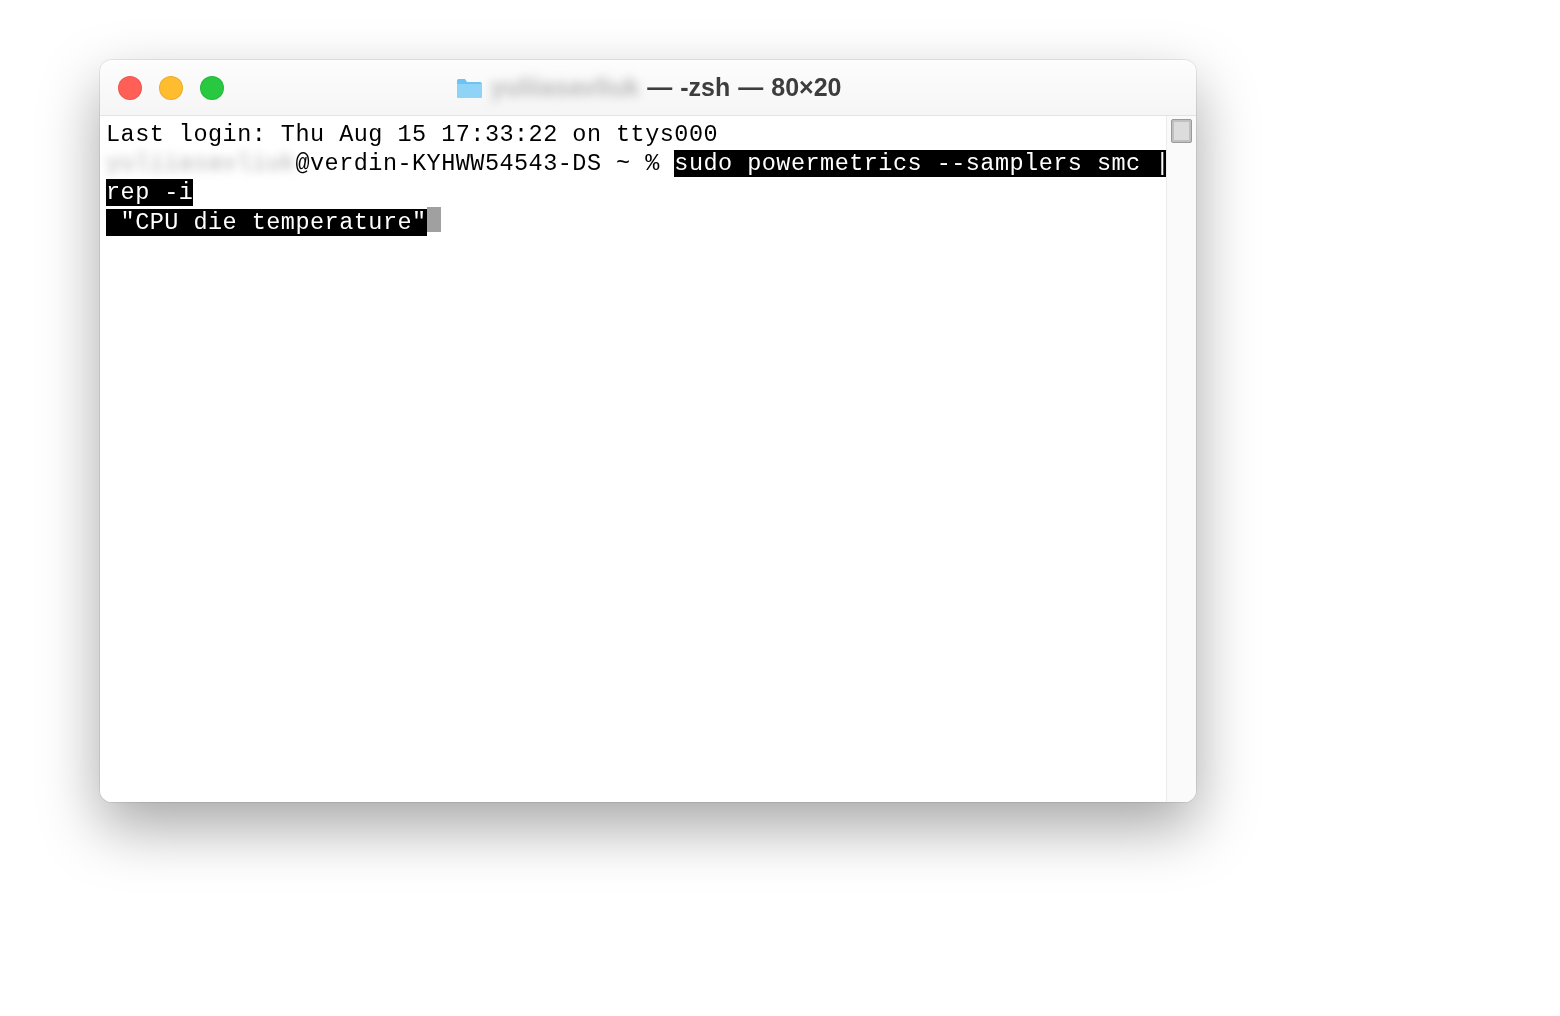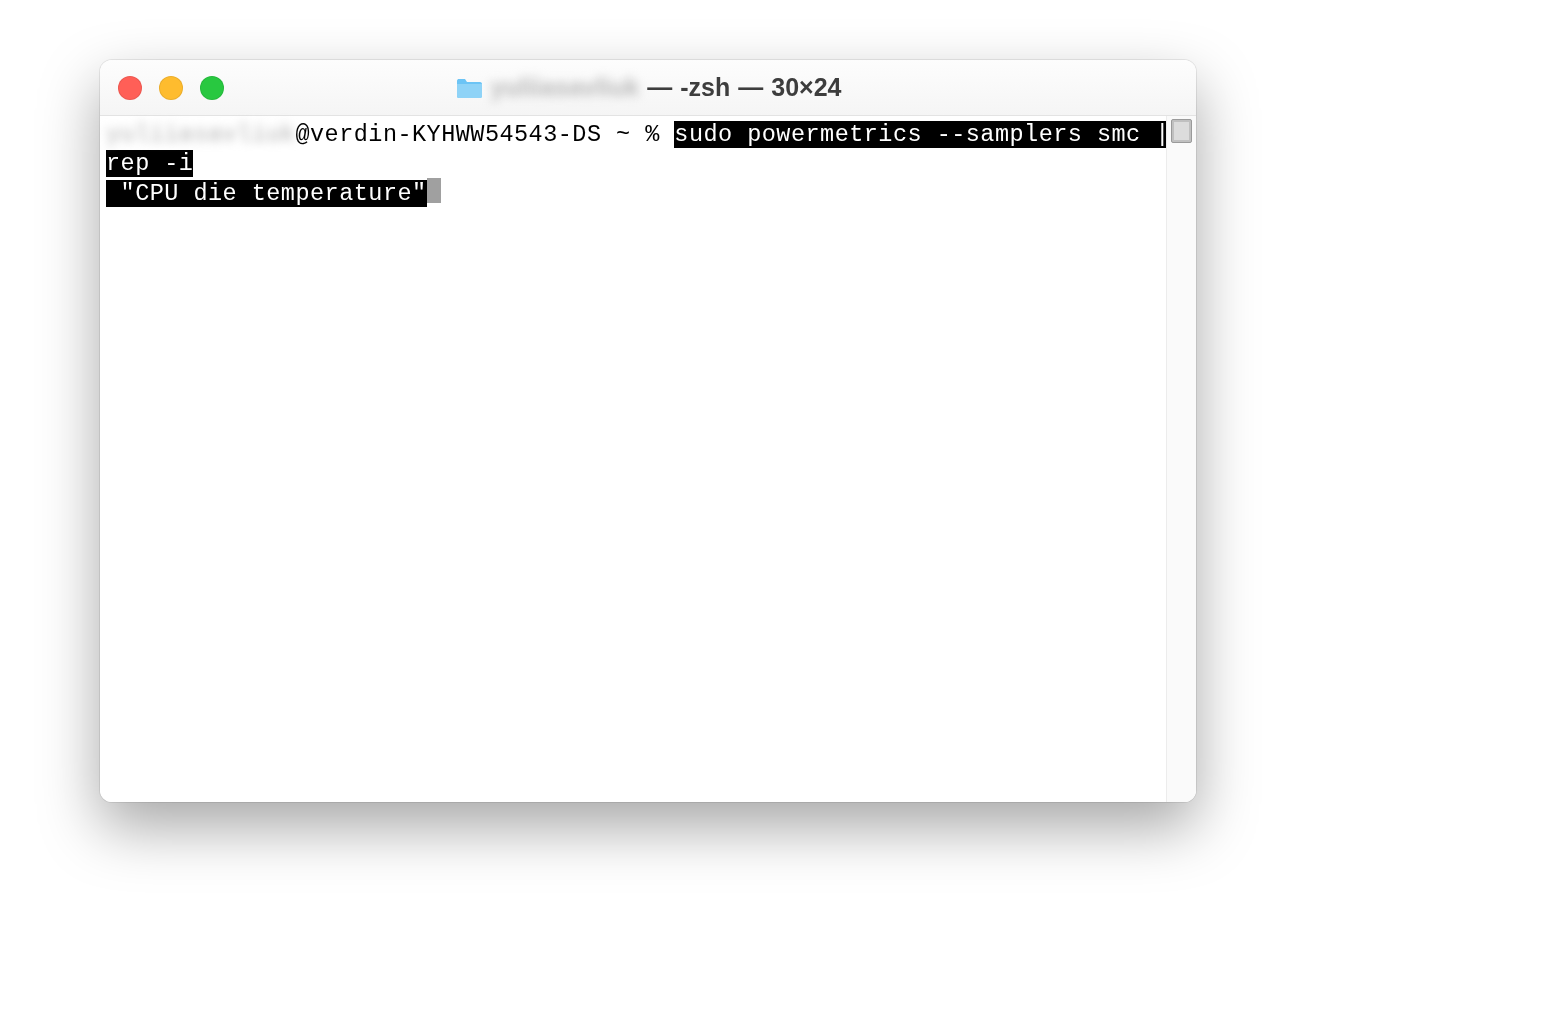--- a/index.html
+++ b/index.html
@@ -143,24 +143,24 @@
       <span class="folder-icon">
         <svg viewBox="0 0 28 22">
           <path d="M2 4 C2 2.5 3 2 4 2 L10 2 L12 5 L25 5 C26.5 5 27 6 27 7 L27 19 C27 20.5 26 21 25 21 L4 21 C2.5 21 2 20 2 19 Z" fill="#6cc4f5"></path>
           <path d="M2 7 L27 7 L27 19 C27 20.5 26 21 25 21 L4 21 C2.5 21 2 20 2 19 Z" fill="#8fd3f7"></path>
         </svg>
       </span>
       <span class="title-user">yuliiasavliuk</span>
       <span> — </span>
       <span>-zsh</span>
       <span> — </span>
-      <span>30×24</span>
+      <span>80×20</span>
     </div>
   </div>
 
-  <div class="terminal-body"><span class="prompt-user">yuliiasavliuk</span><span>@verdin-KYHWW54543-DS ~ % </span><span class="highlight">sudo powermetrics --samplers smc |grep -i</span><br><span class="highlight"> "CPU die temperature"</span><span class="cursor-block"></span></div>
+  <div class="terminal-body"><span class="term-line">Last login: Thu Aug 15 17:33:22 on ttys000</span><span class="prompt-user">yuliiasavliuk</span><span>@verdin-KYHWW54543-DS ~ % </span><span class="highlight">sudo powermetrics --samplers smc |grep -i</span><br><span class="highlight"> "CPU die temperature"</span><span class="cursor-block"></span></div>
 
   <div class="scrollbar">
     <div class="scroll-thumb">
       <div class="scroll-thumb-inner"></div>
     </div>
   </div>
 </div>
 
 </body></html>

